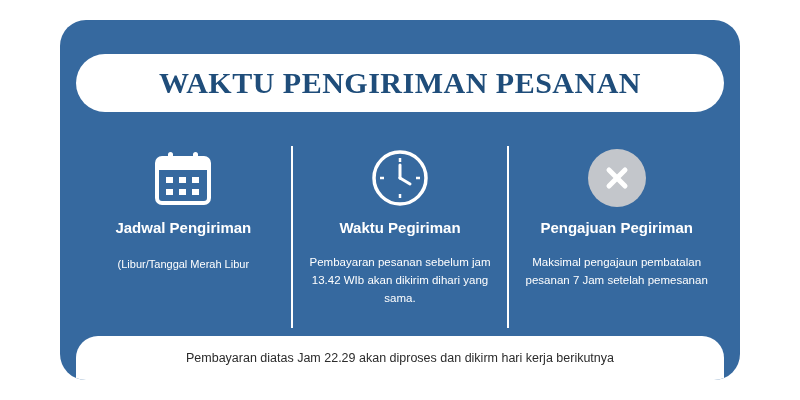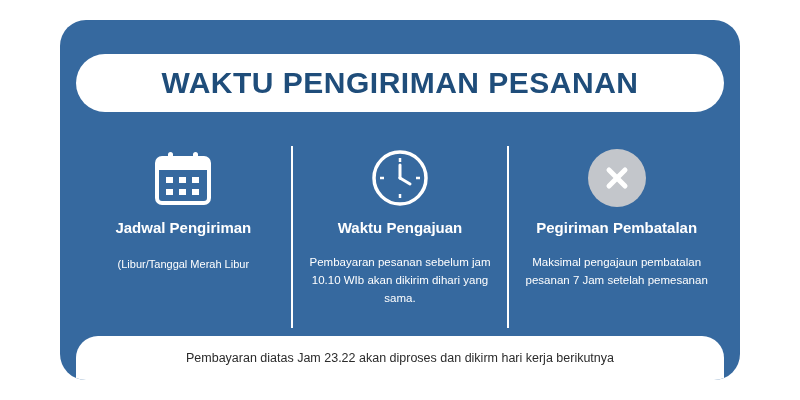--- a/index.html
+++ b/index.html
@@ -24,20 +24,21 @@
     position: absolute;
     left: 16px;
     top: 34px;
     width: 648px;
     height: 58px;
     background: #ffffff;
     border-radius: 29px;
     display: flex;
     align-items: center;
     justify-content: center;
+    font-family: Liberation Serif, serif;
   }
   #title-bar .title {
     color: #1f4d7a;
     font-size: 30px;
     font-weight: bold;
     letter-spacing: 0.5px;
     white-space: nowrap;
   }
   #columns {
     position: absolute;
@@ -157,41 +158,41 @@
           <circle cx="30" cy="30" r="26" fill="none" stroke="#ffffff" stroke-width="3.5"></circle>
           <line x1="30" y1="10" x2="30" y2="14" stroke="#ffffff" stroke-width="2.5"></line>
           <line x1="30" y1="46" x2="30" y2="50" stroke="#ffffff" stroke-width="2.5"></line>
           <line x1="10" y1="30" x2="14" y2="30" stroke="#ffffff" stroke-width="2.5"></line>
           <line x1="46" y1="30" x2="50" y2="30" stroke="#ffffff" stroke-width="2.5"></line>
           <line x1="30" y1="30" x2="30" y2="17" stroke="#ffffff" stroke-width="3" stroke-linecap="round"></line>
           <line x1="30" y1="30" x2="40" y2="36" stroke="#ffffff" stroke-width="3" stroke-linecap="round"></line>
         </svg>
       </div>
       <div class="col-head">
-        <div>Waktu Pengajuan</div>
+        <div>Waktu Pegiriman</div>
       </div>
-      <div class="col-sub">Pembayaran pesanan sebelum jam 10.10 WIb akan dikirim dihari yang sama.</div>
+      <div class="col-sub">Pembayaran pesanan sebelum jam 13.42 WIb akan dikirim dihari yang sama.</div>
     </div>
 
     <div class="divider"></div>
 
     <div class="col">
       <div class="icon-wrap">
         <div class="circle-x">
           <svg width="30" height="30" viewBox="0 0 30 30" aria-hidden="true">
             <line x1="7" y1="7" x2="23" y2="23" stroke="#ffffff" stroke-width="5" stroke-linecap="round"></line>
             <line x1="23" y1="7" x2="7" y2="23" stroke="#ffffff" stroke-width="5" stroke-linecap="round"></line>
           </svg>
         </div>
       </div>
       <div class="col-head">
-        <div>Pegiriman Pembatalan</div>
+        <div>Pengajuan Pegiriman</div>
       </div>
       <div class="col-sub">Maksimal pengajaun pembatalan pesanan 7 Jam setelah pemesanan</div>
     </div>
 
   </div>
 
   <div id="footer-bar">
-    <span class="footer-text">Pembayaran diatas Jam 23.22 akan diproses dan dikirm hari kerja berikutnya</span>
+    <span class="footer-text">Pembayaran diatas Jam 22.29 akan diproses dan dikirm hari kerja berikutnya</span>
   </div>
 
 </div>
 
 </body></html>

